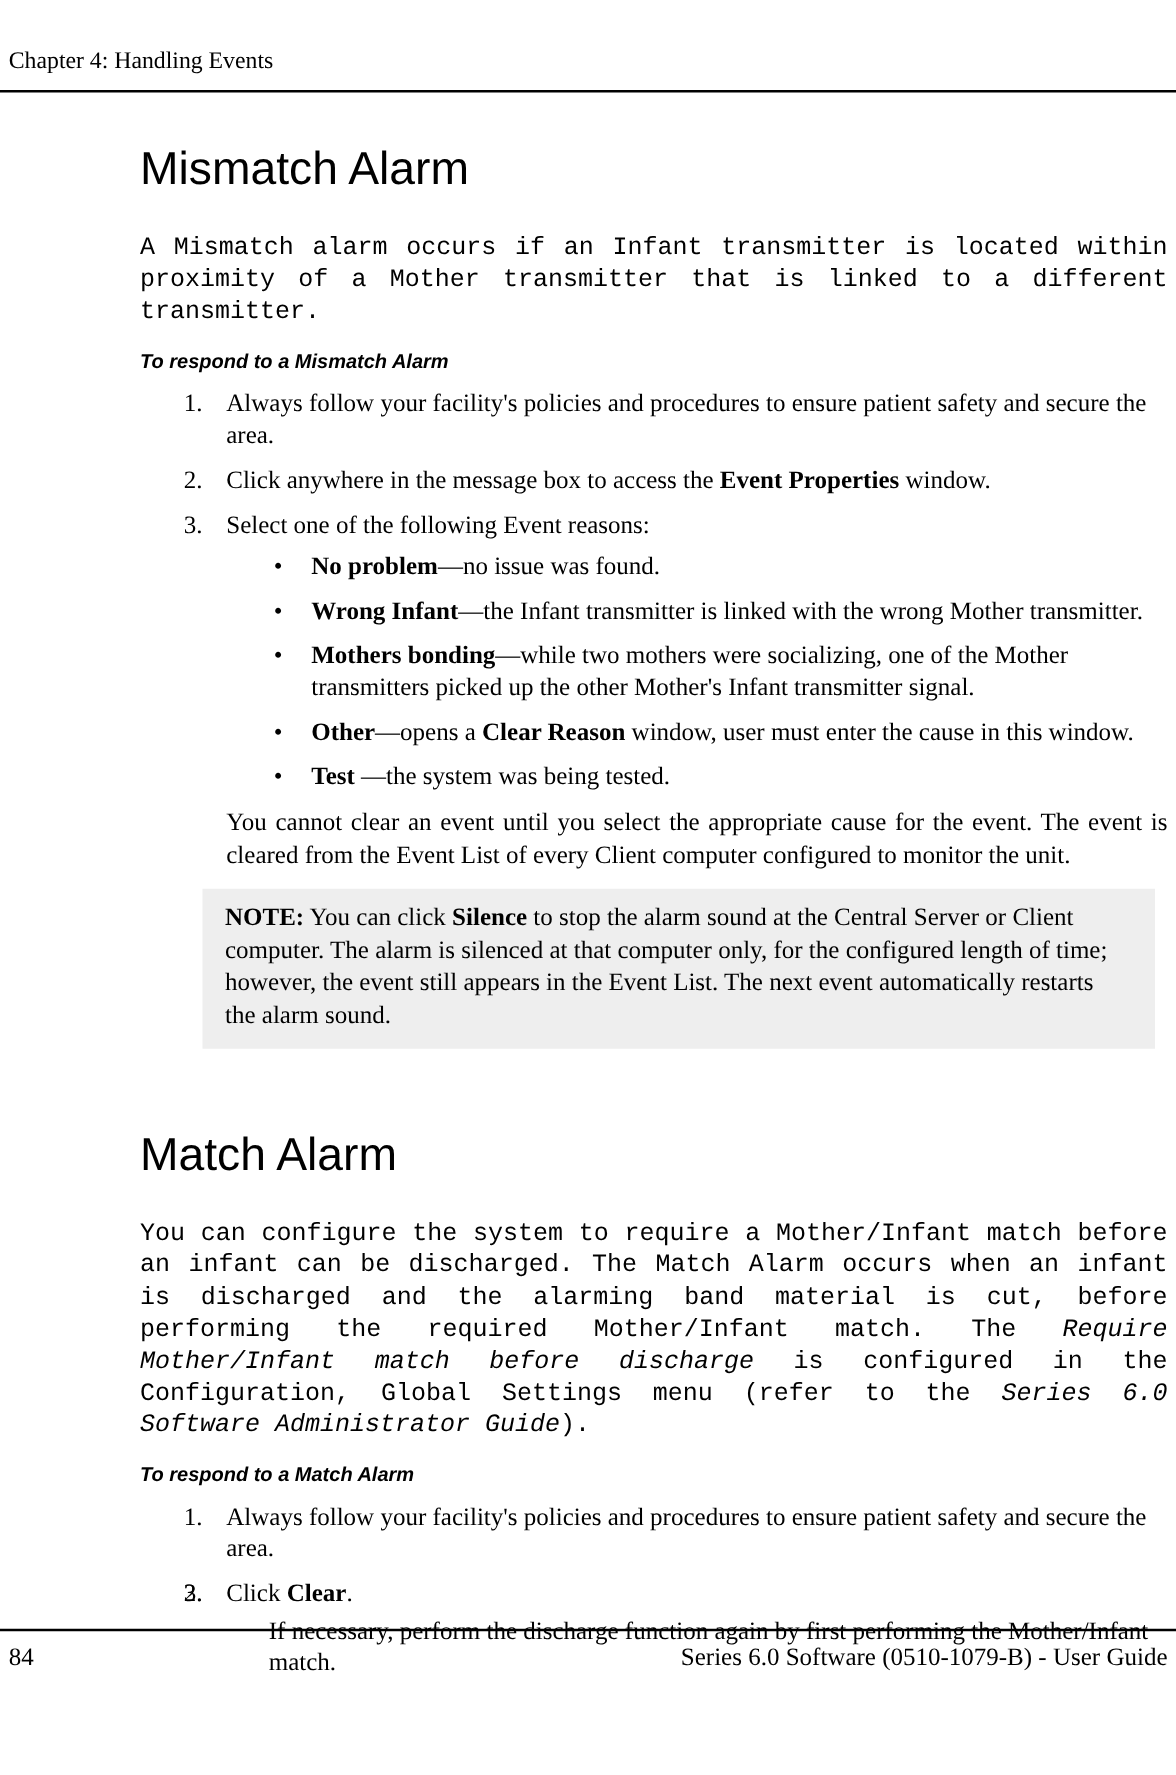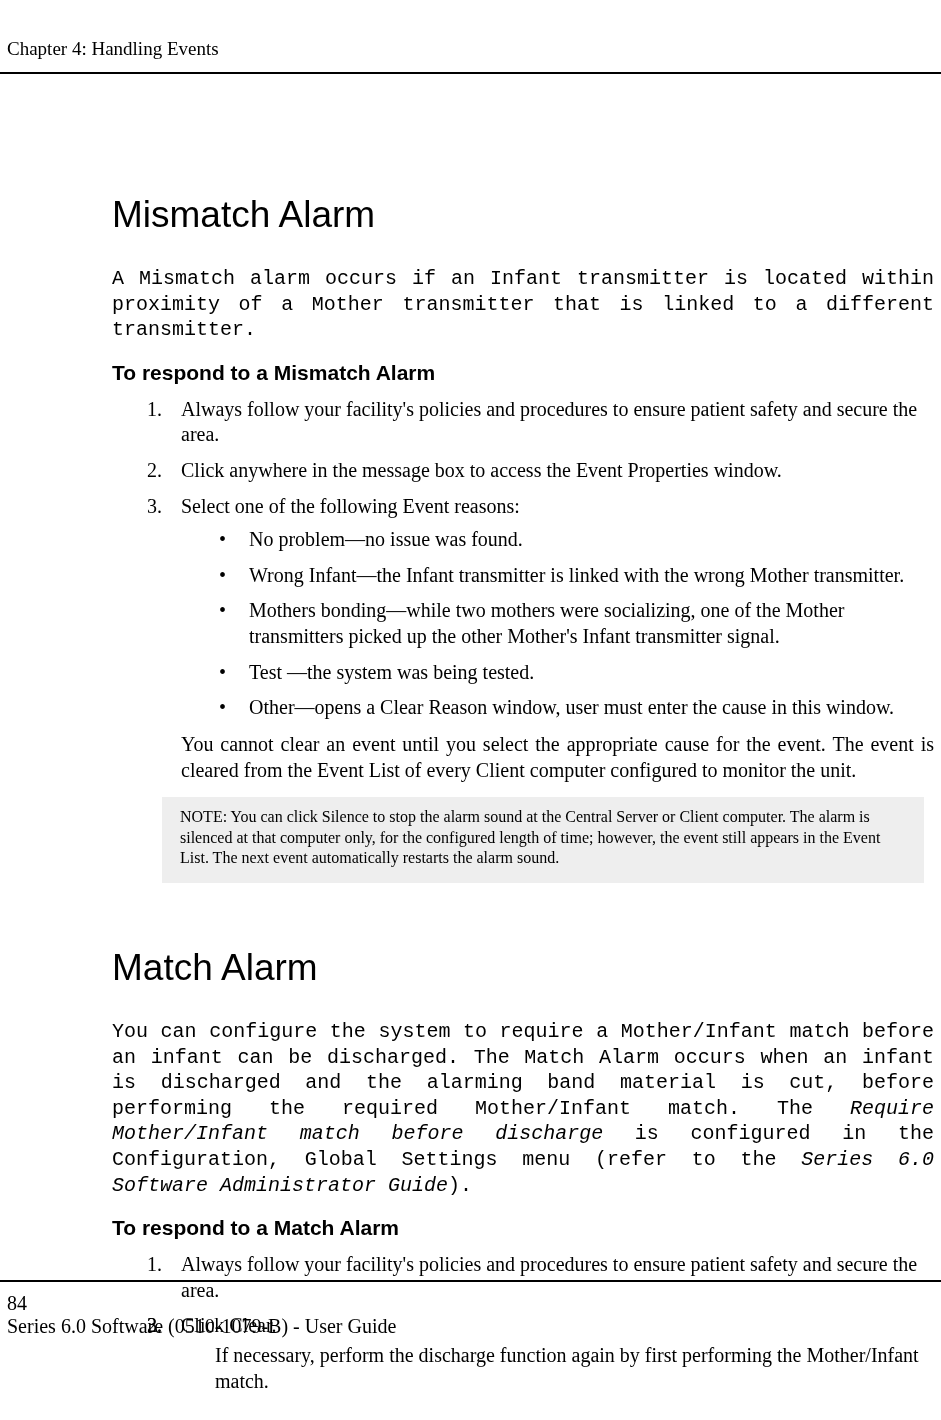--- a/index.html
+++ b/index.html
@@ -1,36 +1,36 @@
 <!DOCTYPE html>
 <html><head>
 <meta charset="utf-8">
 <style>
   * { margin: 0; padding: 0; box-sizing: border-box; }
   html, body { width: 941px; height: 1420px; background: #fff; font-family: "Times New Roman", Times, serif; color: #000; }
   .page { width: 941px; height: 1372px; position: relative; padding: 38px 0 0 0; }
   .chapter-header { font-size: 19px; font-family: "Times New Roman", serif; padding: 0 0 12px 7px; }
   .hrule { border: none; border-top: 2px solid #000; margin: 0 0 0 0; width: 100%; }
   .content { padding: 0 7px 0 112px; }
-  .h1 { font-family: Arial, Helvetica, sans-serif; font-weight: 400; font-size: 37px; margin-top: 120px; margin-bottom: 30px; letter-spacing: 0px; }
+  .h1 { font-family: Arial, Helvetica, sans-serif; font-weight: 400; font-size: 37px; margin-top: 40px; margin-bottom: 30px; letter-spacing: 0px; }
   .para { font-size: 20px; line-height: 1.28; margin-bottom: 18px; text-align: justify; font-family: Liberation Mono, monospace; }
-  .h2 { font-family: Arial, Helvetica, sans-serif; font-weight: 700; font-size: 21px; margin-top: 10px; margin-bottom: 12px; }
+  .h2 { font-family: Arial, Helvetica, sans-serif; font-weight: 700; font-size: 16px; margin-top: 10px; margin-bottom: 12px; font-style: italic; }
   .ol { list-style: none; padding-left: 35px; }
   .ol > li { font-size: 20px; line-height: 1.28; margin-bottom: 10px; position: relative; padding-left: 34px; }
   .ol > li .num { position: absolute; left: 0; top: 0; }
   .ul { list-style: none; padding-left: 34px; margin-top: 8px; }
   .ul > li { font-size: 20px; line-height: 1.28; margin-bottom: 10px; position: relative; padding-left: 34px; }
   .ul > li::before { content: "•"; position: absolute; left: 4px; top: 0; }
   .trail-para { font-size: 20px; line-height: 1.3; margin-top: 10px; padding-left: 69px; text-align: justify; }
-  .note-box { background: #eeeeee; margin: 14px 10px 0 50px; padding: 10px 26px 14px 18px; font-size: 16px; line-height: 1.3; }
-  .b { font-weight: 400; }
+  .note-box { background: #eeeeee; margin: 14px 10px 0 50px; padding: 10px 26px 14px 18px; font-size: 20px; line-height: 1.3; }
+  .b { font-weight: 700; }
   .i { font-style: italic; }
   .footer { position: absolute; bottom: 34px; left: 0; width: 941px; }
   .footer-line { border: none; border-top: 2px solid #000; width: 100%; margin-bottom: 10px; }
-  .footer-row { display: flex; justify-content: space-between; font-size: 20px; padding: 0 7px; flex-direction: column; }
+  .footer-row { display: flex; justify-content: space-between; font-size: 20px; padding: 0 7px; }
   .sub-para { font-size: 20px; line-height: 1.28; padding-left: 34px; margin-top: 4px; }
 </style>
 </head>
 <body>
 
 <div class="page">
 
   <div class="chapter-header">Chapter 4: Handling Events</div>
   <hr class="hrule">
 
@@ -49,22 +49,22 @@
         <span class="num">2.</span>
         <span><span>Click anywhere in the message box to access the </span><span class="b">Event Properties</span><span> window.</span></span>
       </li>
       <li>
         <span class="num">3.</span>
         <span>Select one of the following Event reasons:</span>
         <ul class="ul">
           <li><span class="b">No problem</span><span>—no issue was found.</span></li>
           <li><span class="b">Wrong Infant</span><span>—the Infant transmitter is linked with the wrong Mother transmitter.</span></li>
           <li><span class="b">Mothers bonding</span><span>—while two mothers were socializing, one of the Mother transmitters picked up the other Mother's Infant transmitter signal.</span></li>
+          <li><span class="b">Other</span><span>—opens a </span><span class="b">Clear Reason</span><span> window, user must enter the cause in this window.</span></li>
           <li><span class="b">Test </span><span>—the system was being tested.</span></li>
-          <li><span class="b">Other</span><span>—opens a </span><span class="b">Clear Reason</span><span> window, user must enter the cause in this window.</span></li>
         </ul>
       </li>
     </ol>
 
     <div class="trail-para">You cannot clear an event until you select the appropriate cause for the event. The event is cleared from the Event List of every Client computer configured to monitor the unit.</div>
 
     <div class="note-box">
       <span class="b">NOTE:</span><span> You can click </span><span class="b">Silence</span><span> to stop the alarm sound at the Central Server or Client computer. The alarm is silenced at that computer only, for the configured length of time; however, the event still appears in the Event List. The next event automatically restarts the alarm sound.</span>
     </div>
 

